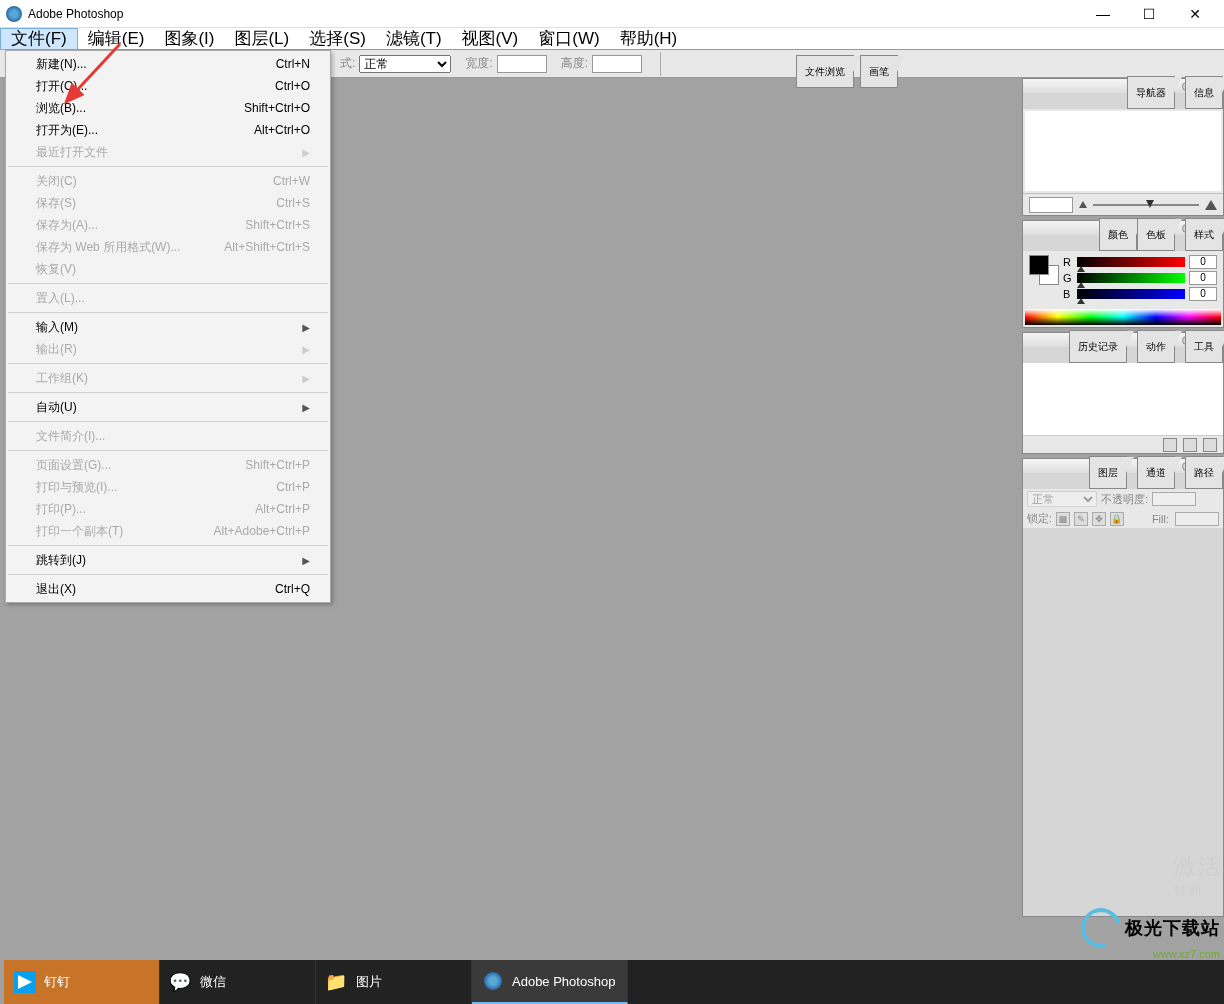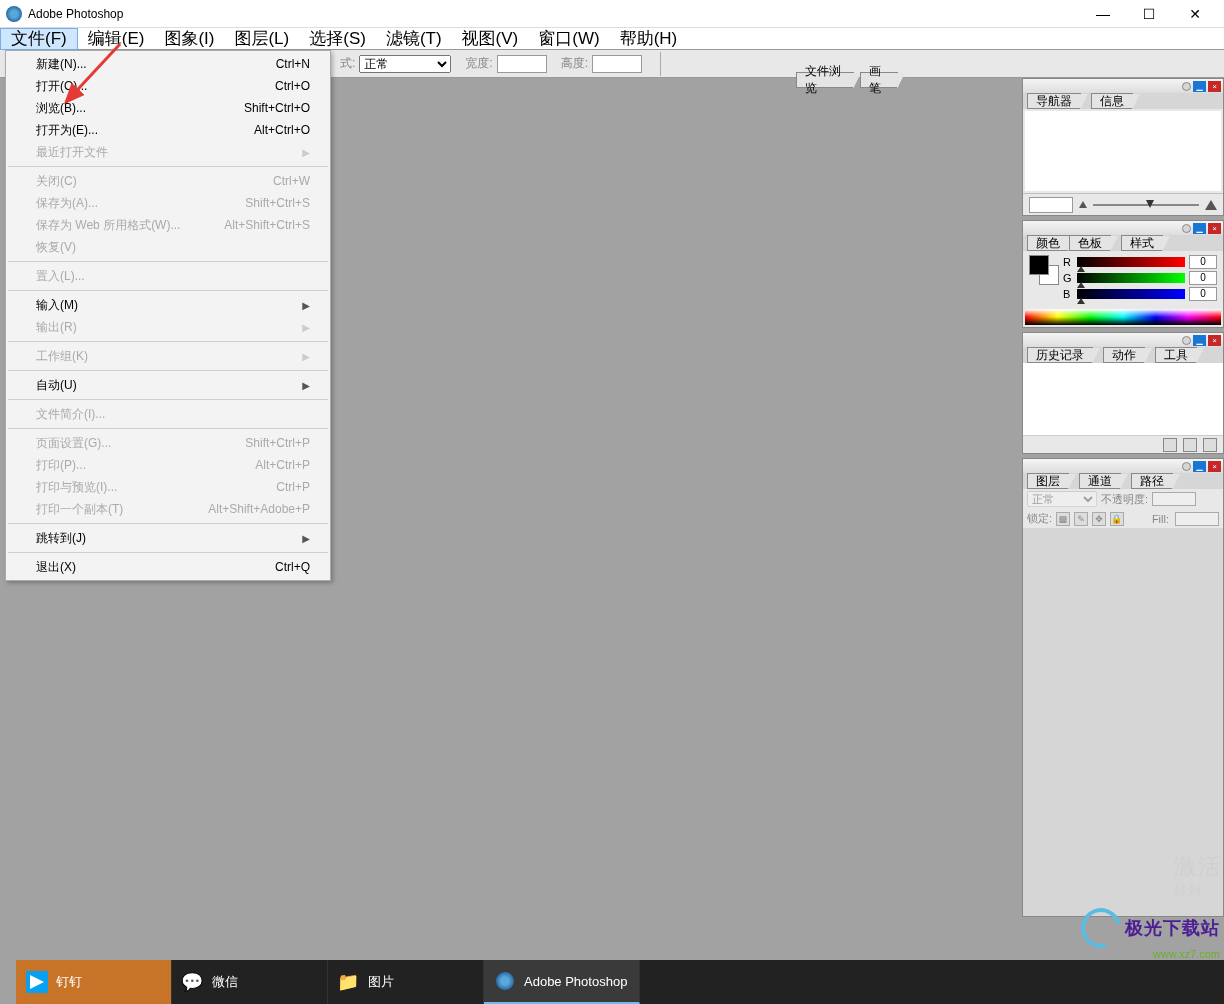--- a/index.html
+++ b/index.html
@@ -17,21 +17,21 @@
 .menubar .item { padding: 2px 10px; height: 22px; display: flex; align-items: center; }
 .menubar .item.active { background: #cfe6ff; border: 1px solid #7aaee0; }
 
 
 .optionsbar { height: 28px; background: #e8e8e8; border-bottom: 1px solid #999; display: flex; align-items: center; font-size: 12px; padding-left: 340px; }
 .optionsbar .label { color: #888; margin-right: 4px; }
 .optionsbar select { width: 92px; height: 18px; font-size: 12px; margin-right: 14px; }
 .optionsbar .numbox { width: 50px; height: 18px; background: #fff; border: 1px solid #999; margin-right: 14px; }
 .optionsbar .divider-v { width: 1px; height: 24px; background: #aaa; margin: 0 4px; }
 .optionsbar .tab-group { margin-left: auto; display: flex; align-items: flex-end; height: 28px; padding-right: 326px;}
-.ps-tab { background: #e4e4e4; border: 1px solid #888; font-size: 12px; padding: 1px 8px; height: 16px; display: flex; align-items: center; position: relative; }
+.ps-tab { background: #e4e4e4; border: 1px solid #888; font-size: 10px; padding: 1px 8px; height: 33px; display: flex; align-items: center; position: relative; }
 .ps-tab::after { content: ""; position: absolute; right: -8px; top: 0; border-left: 8px solid #e4e4e4; border-bottom: 16px solid transparent; }
 
 
 .dropdown { position: absolute; left: 5px; top: 50px; width: 326px; background: #f3f3f3; border: 1px solid #aaa; box-shadow: 2px 2px 4px rgba(0,0,0,0.25); z-index: 100; font-size: 12px; padding: 2px 0;}
 .dropdown .row { display: flex; justify-content: space-between; padding: 3px 20px 3px 30px; height: 22px; align-items: center; }
 .dropdown .row.disabled { color: #aaa; }
 .dropdown .row .arrow { font-size: 10px; color: #555;}
 .dropdown .row.disabled .arrow { color: #ccc; }
 .dropdown .sep { height: 1px; background: #d0d0d0; margin: 3px 2px; }
 
@@ -39,21 +39,21 @@
 .red-arrow { position: absolute; z-index: 200; pointer-events: none; }
 
 
 .panels { position: absolute; right: 0; top: 78px; width: 202px; display: flex; flex-direction: column; gap: 4px; }
 .panel { background: #e8e8e8; border: 1px solid #888; }
 .panel-titlebar { height: 14px; background: linear-gradient(#f5f5f5, #ddd); display: flex; justify-content: flex-end; align-items: center; padding: 0 2px; gap: 2px;}
 .panel-titlebar .circ { width: 9px; height: 9px; border-radius: 50%; background: #d6d6d6; border: 1px solid #888;}
 .mini-btn { width: 13px; height: 11px; font-size: 8px; display: inline-flex; align-items: center; justify-content: center; color: #fff; }
 .mini-min { background: #1976d2; }
 .mini-close { background: #c62828; }
-.panel-tabs { display: flex; height: 16px; align-items: flex-end; background: #d6d6d6; padding-left: 4px;}
+.panel-tabs { display: flex; height: 16px; align-items: flex-end; background: #d6d6d6; padding-left: 4px; justify-content: flex-end;}
 
 
 .nav-body { height: 80px; background: #fff; margin: 2px; }
 .nav-footer { height: 22px; background: #e8e8e8; display: flex; align-items: center; padding: 0 6px; gap: 6px; border-top: 1px solid #c0c0c0;}
 .nav-footer .zoom-val { width: 44px; height: 16px; background: #fff; border: 1px solid #999; }
 .nav-footer .tri-sm { width:0;height:0;border-left:4px solid transparent;border-right:4px solid transparent;border-bottom:7px solid #555;}
 .nav-footer .tri-lg { width:0;height:0;border-left:6px solid transparent;border-right:6px solid transparent;border-bottom:10px solid #555;}
 .nav-footer .slider { flex: 1; height: 2px; background: #888; position: relative;}
 .nav-footer .slider .thumb { position: absolute; left: 50%; top: -4px; width: 0; height: 0; border-left: 4px solid transparent; border-right: 4px solid transparent; border-top: 8px solid #333;}
 
@@ -87,25 +87,25 @@
 .layers-lock { display: flex; align-items: center; padding: 2px 4px; gap: 4px; font-size: 11px; color: #888; background: #e8e8e8;}
 .layers-lock .lock-icon { width: 14px; height: 14px; border: 1px solid #aaa; background: #ddd; font-size: 9px; text-align: center; line-height: 12px;}
 .layers-lock .fill-box { width: 44px; height: 14px; border: 1px solid #aaa; background: #eee; margin-left: auto;}
 .layers-body { height: 388px; background: #d6d6d6;}
 
 
 .watermark-activate { position: absolute; right: 2px; bottom: 104px; color: #cfcfcf; font-size: 22px; text-align: left; letter-spacing: 2px;}
 .watermark-activate .sub { font-size: 13px; letter-spacing: 1px; color: #cfcfcf;}
 .watermark-logo { position: absolute; right: 4px; bottom: 44px; text-align: right; }
 .watermark-logo .circ { display: inline-block; width: 40px; height: 40px; border: 4px solid #58bde0; border-right-color: transparent; border-radius: 50%; transform: rotate(30deg); vertical-align: middle;}
-.watermark-logo .txt { font-size: 18px; color: #4c1d95; vertical-align: middle; font-weight: bold; letter-spacing: 1px; text-align: right;}
+.watermark-logo .txt { font-size: 18px; color: #000000; vertical-align: middle; font-weight: bold; letter-spacing: 1px; text-align: right;}
 .watermark-logo .url { font-size: 11px; color: #6ab02a; display: block;}
 
 
-.taskbar { position: absolute; left: 16px; right: 0; bottom: 0; height: 44px; background: #222; display: flex; }
+.taskbar { position: absolute; left: 4px; right: 0; bottom: 0; height: 44px; background: #222; display: flex; }
 .task-item { width: 156px; height: 44px; display: flex; align-items: center; padding: 0 10px; gap: 8px; color: #fff; font-size: 13px; border-right: 1px solid #333;}
 .task-item.active { background: #c87428; }
 .task-item .icon { width: 22px; height: 22px; display: inline-flex; align-items: center; justify-content: center; font-size: 18px;}
 .task-item.active-ps { background: #3a3a3a; border-bottom: 2px solid #76b9ed;}
 .dingtalk-icon { background: #08a0f0; width: 22px; height: 22px; position: relative; }
 .dingtalk-icon::after { content: ""; position: absolute; left: 4px; top: 4px; width: 0; height: 0; border-left: 14px solid #fff; border-top: 7px solid transparent; border-bottom: 7px solid transparent;}
 .wechat-icon { color: #2dc100;}
 .folder-icon { color: #ffd96a;}
 .ps-task-icon { width: 18px; height: 18px; background: radial-gradient(circle, #5aa8d8 30%, #2a6aa8 70%); border-radius: 50%;}
 </style>
@@ -168,20 +168,24 @@
     <div class="row disabled">
       <span>最近打开文件</span>
       <span class="arrow">▶</span>
     </div>
     <div class="sep"></div>
     <div class="row disabled">
       <span>关闭(C)</span>
       <span>Ctrl+W</span>
     </div>
     <div class="row disabled">
+      <span>保存(S)</span>
+      <span>Ctrl+S</span>
+    </div>
+    <div class="row disabled">
       <span>保存为(A)...</span>
       <span>Shift+Ctrl+S</span>
     </div>
     <div class="row disabled">
       <span>保存为 Web 所用格式(W)...</span>
       <span>Alt+Shift+Ctrl+S</span>
     </div>
     <div class="row disabled">
       <span>恢复(V)</span>
       <span></span>
@@ -214,30 +218,30 @@
     <div class="row disabled">
       <span>文件简介(I)...</span>
       <span></span>
     </div>
     <div class="sep"></div>
     <div class="row disabled">
       <span>页面设置(G)...</span>
       <span>Shift+Ctrl+P</span>
     </div>
     <div class="row disabled">
+      <span>打印与预览(I)...</span>
+      <span>Ctrl+P</span>
+    </div>
+    <div class="row disabled">
       <span>打印(P)...</span>
       <span>Alt+Ctrl+P</span>
     </div>
     <div class="row disabled">
-      <span>打印与预览(I)...</span>
-      <span>Ctrl+P</span>
-    </div>
-    <div class="row disabled">
       <span>打印一个副本(T)</span>
-      <span>Alt+Shift+Adobe+P</span>
+      <span>Alt+Adobe+Ctrl+P</span>
     </div>
     <div class="sep"></div>
     <div class="row">
       <span>跳转到(J)</span>
       <span class="arrow">▶</span>
     </div>
     <div class="sep"></div>
     <div class="row">
       <span>退出(X)</span>
       <span>Ctrl+Q</span>

